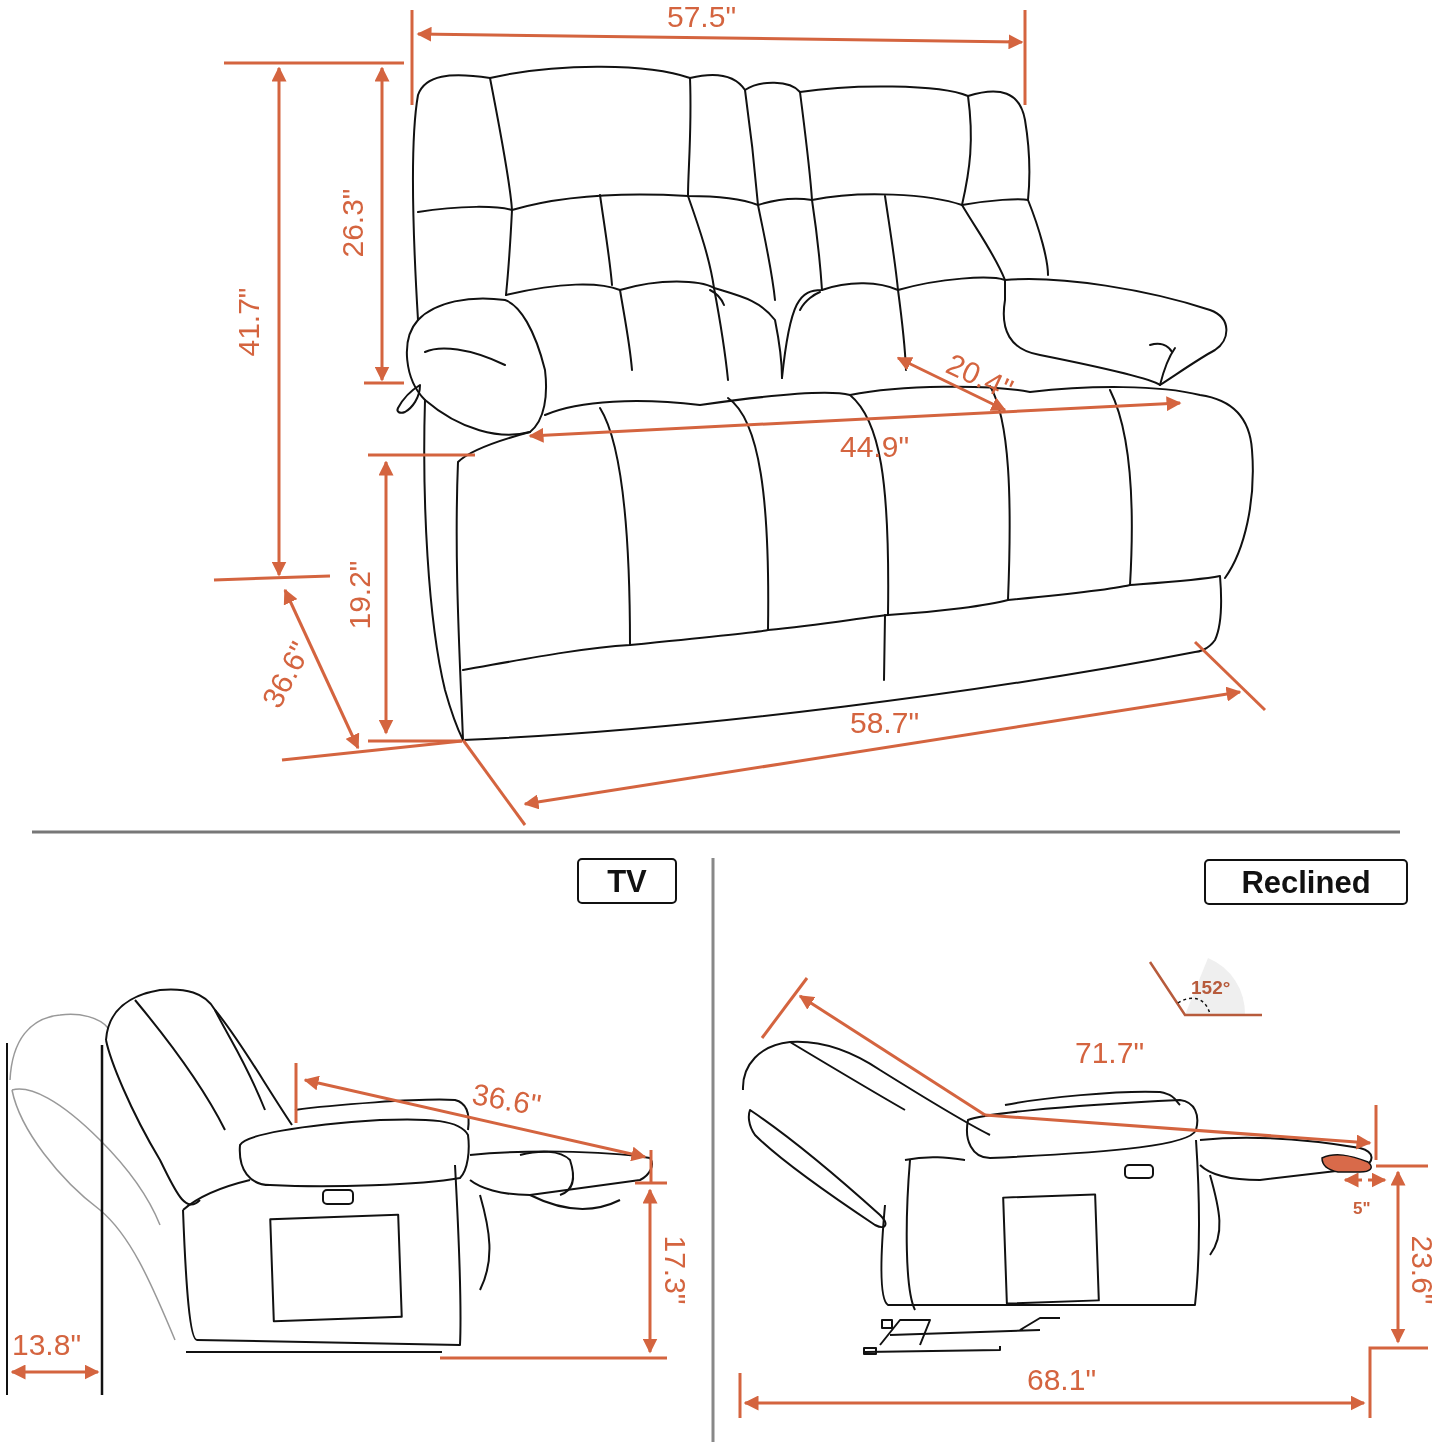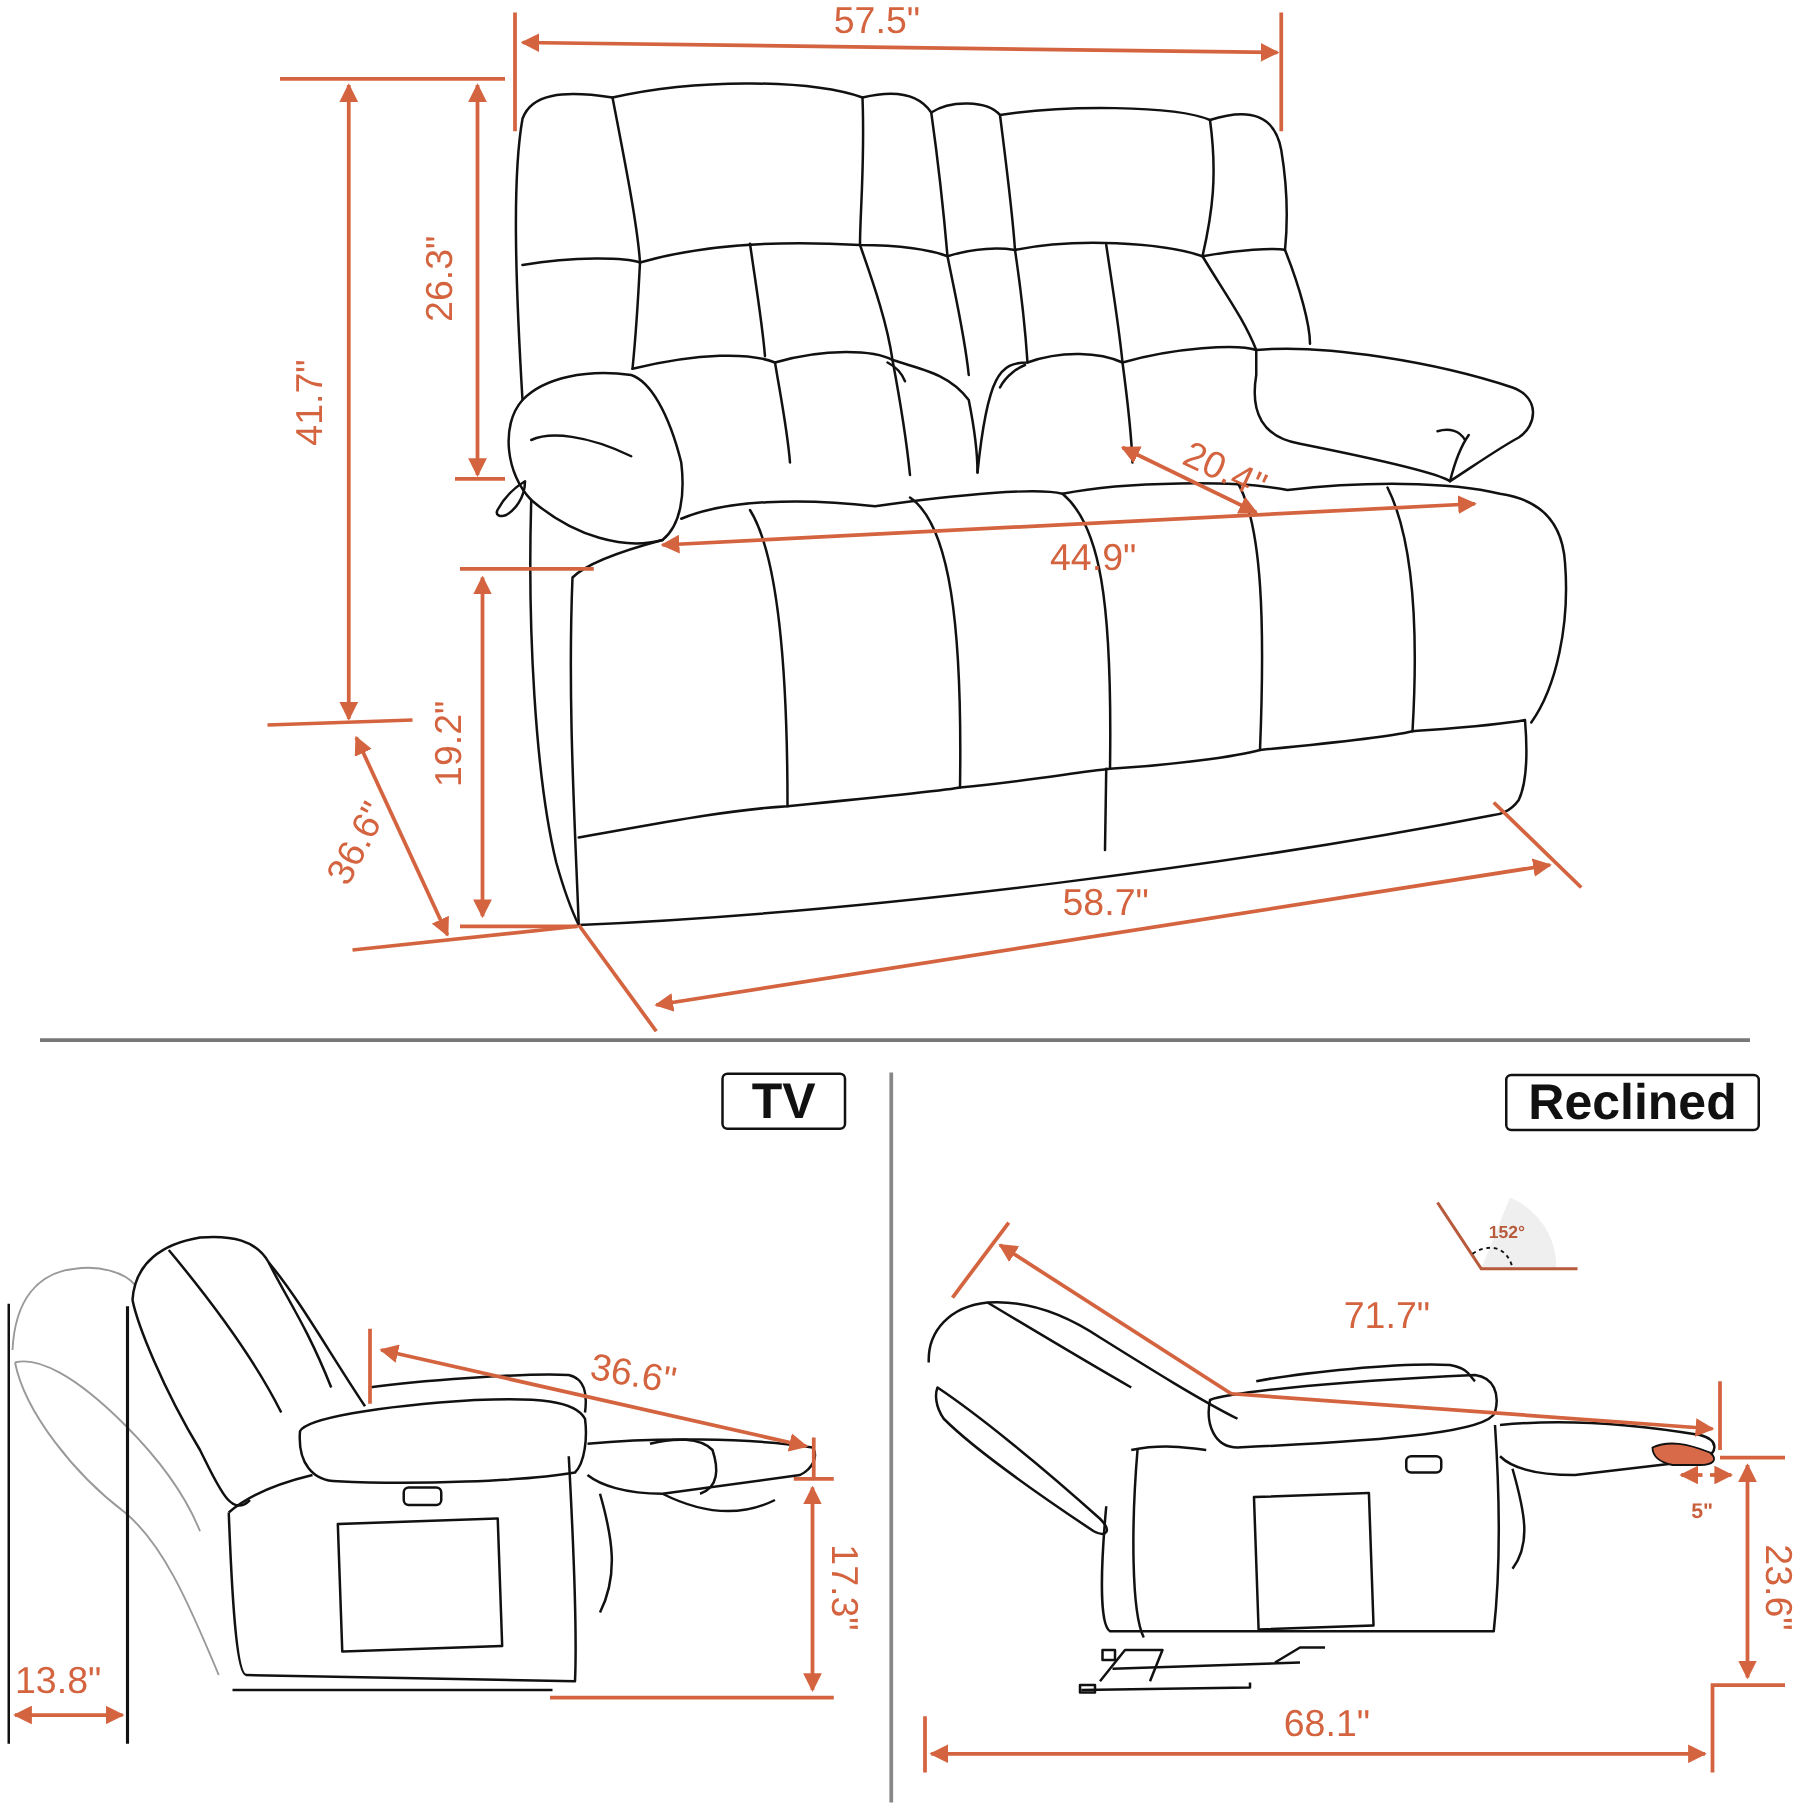--- a/index.html
+++ b/index.html
@@ -1,21 +1,21 @@
 <!DOCTYPE html>
 <html><head>
 <meta charset="utf-8">
 <style>
   html, body { margin: 0; padding: 0; background: #ffffff; }
   body { width: 1445px; height: 1445px; position: relative; overflow: hidden; font-family: "Liberation Sans", sans-serif; }
   #canvas { position: absolute; left: 0; top: 0; width: 1445px; height: 1445px; }
   .dim { position: absolute; color: #d4643f; font-family: "Liberation Sans", sans-serif; font-size: 30px; white-space: nowrap; line-height: 1; }
   .dim.small { font-size: 17px; font-weight: bold; color: #c9603c; }
-  .dim.angle { font-size: 14px; font-weight: bold; color: #b75b3c; }
-  .mode-badge { position: absolute; border: 2px solid #111; border-radius: 5px; background: #fff; font-weight: bold; font-size: 40px; color: #111; display: flex; align-items: center; justify-content: center; line-height: 1; }
+  .dim.angle { font-size: 19px; font-weight: bold; color: #b75b3c; }
+  .mode-badge { position: absolute; border: 2px solid #111; border-radius: 5px; background: #fff; font-weight: bold; font-size: 31px; color: #111; display: flex; align-items: center; justify-content: center; line-height: 1; }
   .rot-90 { transform: rotate(-90deg); transform-origin: center center; }
   .rot90 { transform: rotate(90deg); transform-origin: center center; }
 </style>
 </head>
 <body>
 
 <svg id="canvas" viewBox="0 0 1445 1445" xmlns="http://www.w3.org/2000/svg">
   <defs>
     <marker id="ah" viewBox="0 0 10 10" refX="9" refY="5" markerWidth="5" markerHeight="5" orient="auto-start-reverse">
       <path d="M0,0 L10,5 L0,10 z" fill="#d4643f"></path>

